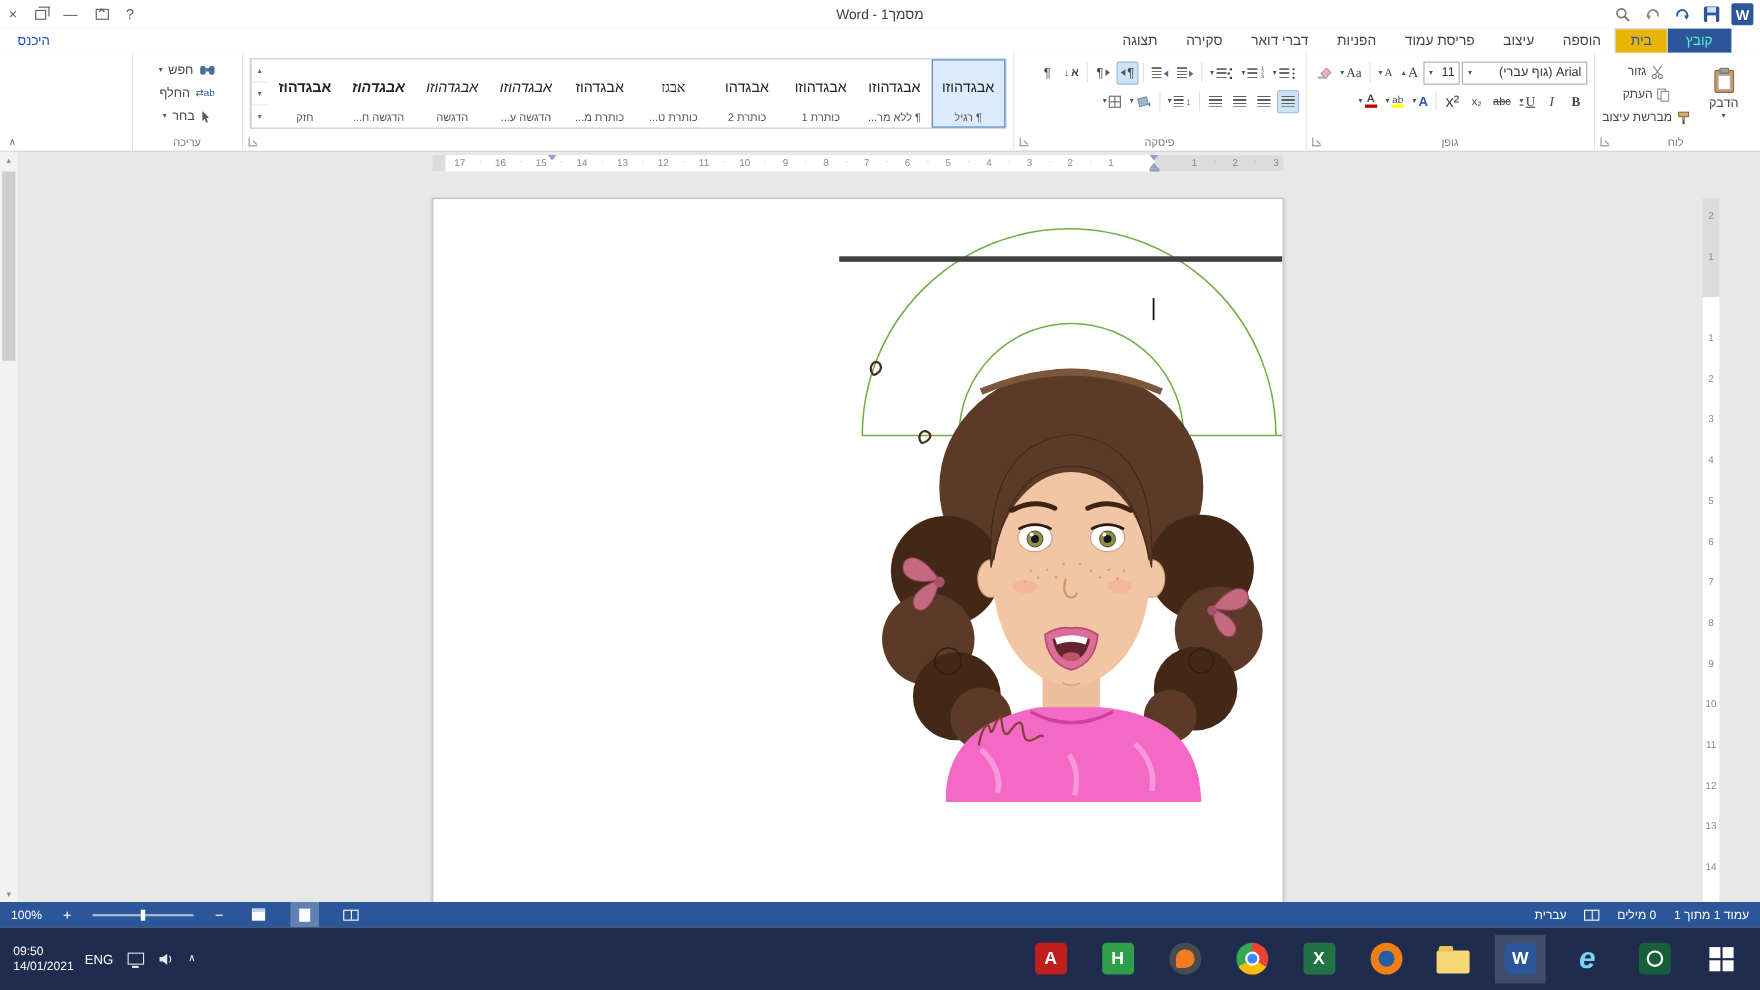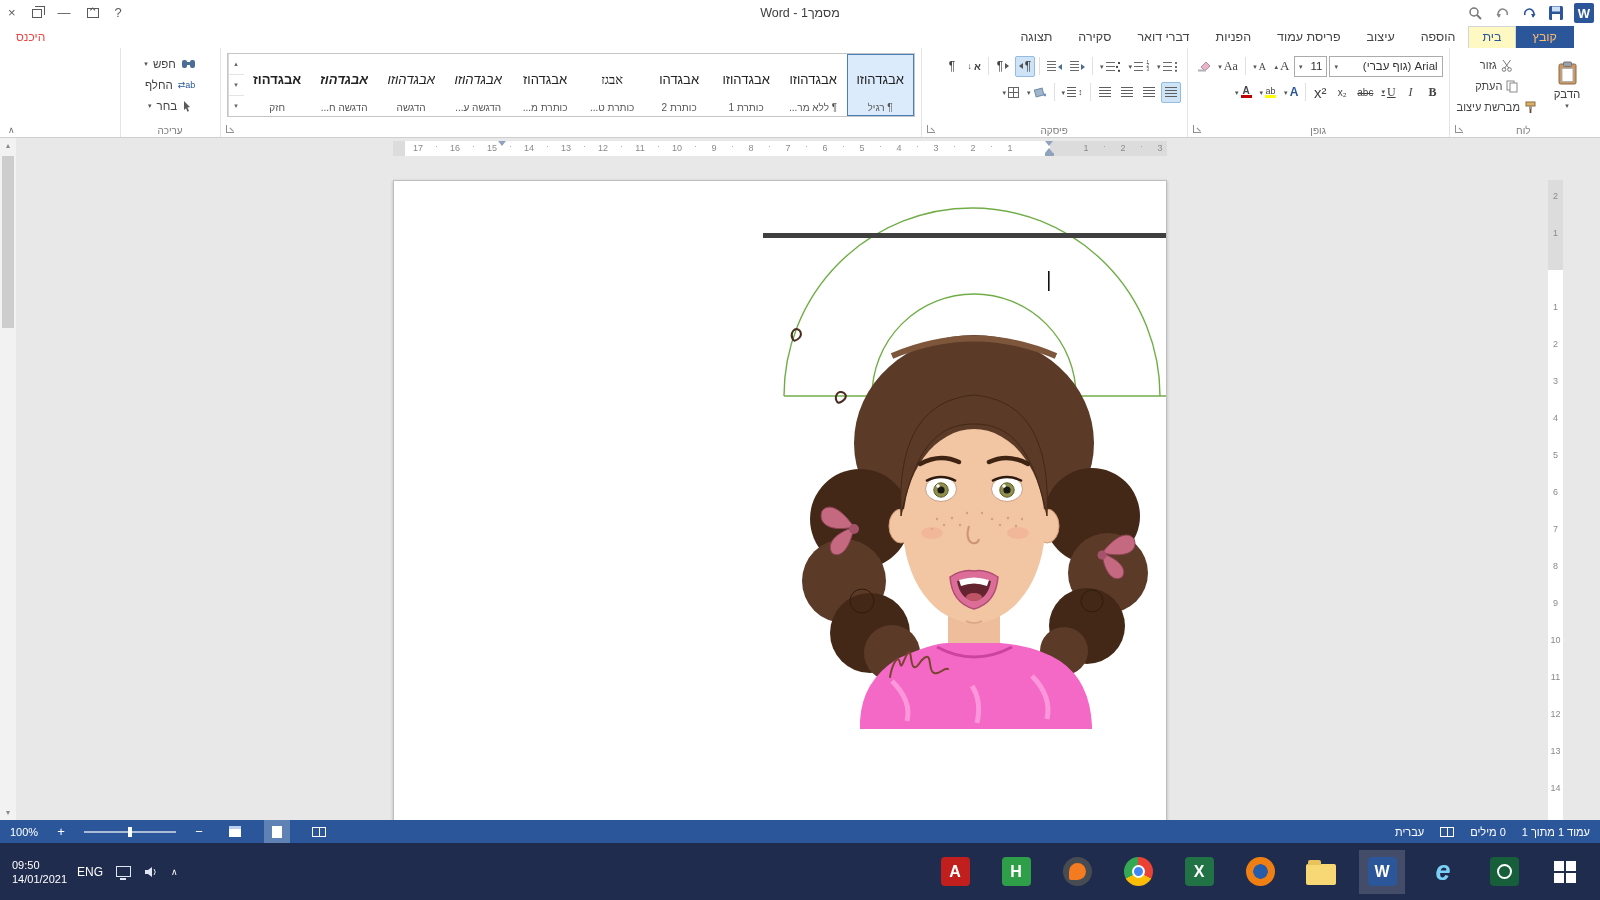--- a/index.html
+++ b/index.html
@@ -15,23 +15,23 @@
   .ic-restore::after{content:"";position:absolute;left:2px;top:-4px;width:9px;height:8px;border:1px solid #5a5a5a;border-bottom:none;border-left:none}
   .ic-ribopt{width:12px;height:10px;border:1px solid #5a5a5a;display:inline-flex;align-items:center;justify-content:center;font-size:7px;color:#5a5a5a}
   .wtitle{position:absolute;left:0;top:0;width:100%;height:26px;text-align:center;line-height:26px;font-size:12.5px;color:#3d3d3d}
   .qat{position:absolute;right:6px;top:0;height:26px;display:flex;align-items:center;gap:9px}
   .qat .qbtn{display:flex;align-items:center;justify-content:center;width:18px;height:20px}
   .wordlogo{width:20px;height:20px;background:#2B579A;border-radius:2px;color:#fff;font-weight:bold;font-size:13px;display:flex;align-items:center;justify-content:center}
 
   
   .tabrow{position:absolute;top:26px;left:0;width:1600px;height:22px;background:#fff;display:flex;align-items:flex-end;padding-right:26px}
   .tab{height:22px;line-height:22px;padding:0 13px;font-size:12.5px;color:#444;white-space:nowrap}
-  .tab.file{background:#2B579A;color:#fdba74;padding:0 17px}
-  .tab.active{color:#2B579A;border:1px solid #d5d5d5;border-bottom:none;background:#fef9c3;line-height:20px}
-  .signin{position:absolute;left:16px;top:0;height:22px;line-height:22px;font-size:12px;color:#ef4444}
+  .tab.file{background:#2B579A;color:#5eead4;padding:0 17px}
+  .tab.active{color:#2B579A;border:1px solid #d5d5d5;border-bottom:none;background:#eab308;line-height:20px}
+  .signin{position:absolute;left:16px;top:0;height:22px;line-height:22px;font-size:12px;color:#1d4ed8}
 
   
   .ribbon{position:absolute;top:48px;left:0;width:1600px;height:90px;background:#fff;border-bottom:1px solid #cfcfcf;display:flex;direction:rtl;padding:0 3px}
   .group{position:relative;height:89px;border-left:1px solid #e4e4e4;padding:5px 6px 15px;flex:none}
   .g-title{position:absolute;bottom:1px;left:0;width:100%;text-align:center;font-size:10px;color:#7c7c7c}
   .launcher{position:absolute;bottom:4px;left:5px;width:8px;height:8px;border-left:1.4px solid #8f8f8f;border-bottom:1.4px solid #8f8f8f}
   .launcher::after{content:"";position:absolute;left:2px;bottom:2px;width:5px;height:1.4px;background:#8f8f8f;transform:rotate(45deg)}
   .collapse{position:absolute;left:8px;bottom:2px;font-size:9px;color:#6e6e6e}
   .da{font-size:7px;color:#555;line-height:1}
   .btn{display:inline-flex;align-items:center;justify-content:center;gap:2px;border:1px solid transparent;border-radius:2px;color:#444}

